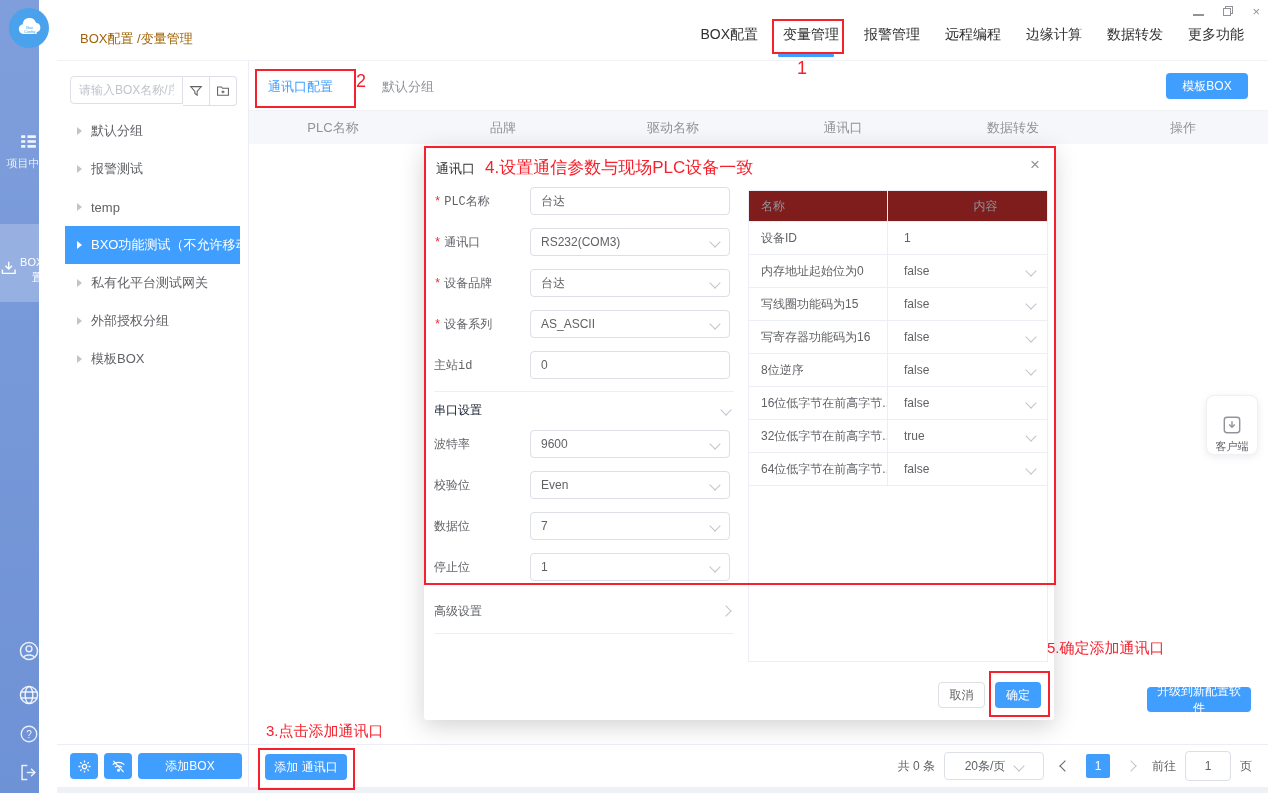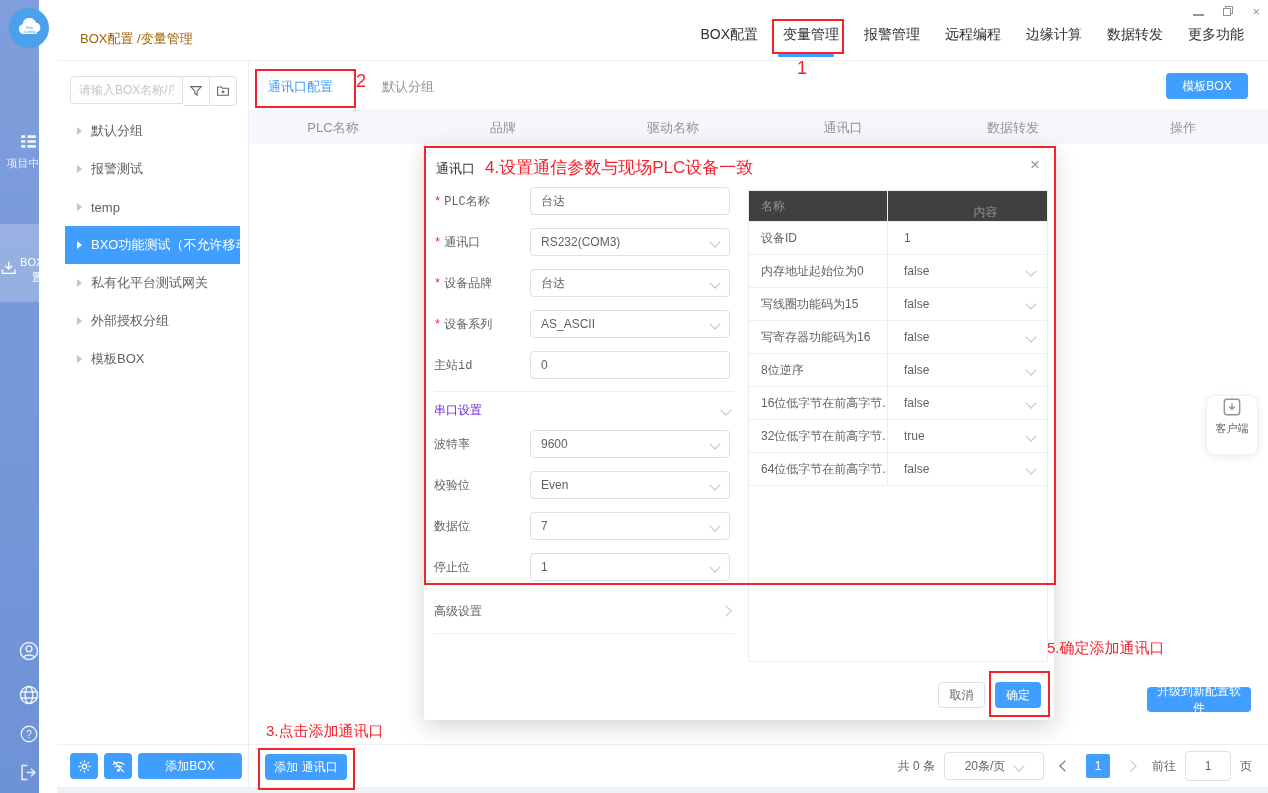--- a/index.html
+++ b/index.html
@@ -68,36 +68,36 @@
   .mtitle{font-size:13px;color:#303133;padding-top:4px;}
   .anno4{font-size:17px;color:#f5222d;font-weight:500;margin-left:10px;}
   .mclose{position:absolute;right:14px;top:10px;color:#909399;font-size:17px;cursor:pointer;line-height:1;}
   .mleft{position:absolute;left:10px;top:40px;width:300px;}
   .frow{display:flex;align-items:center;height:30px;margin-bottom:11px;}
   .flabel{width:96px;font-size:12px;color:#606266;flex:none;font-family:Liberation Mono, monospace;}
   .req{color:#f5222d;font-style:normal;margin-right:3px;}
   .fctrl{width:200px;height:28px;border:1px solid #dcdfe6;border-radius:4px;padding:0 10px;font-size:12px;color:#606266;box-sizing:border-box;line-height:26px;outline:none;font-family:inherit;background:#fff;}
   .sel{display:flex;align-items:center;justify-content:space-between;cursor:pointer;}
   .mdivider{border-top:1px solid #ebeef5;margin:10px 0 6px 0;width:300px;}
-  .secrow{display:flex;align-items:center;justify-content:space-between;height:24px;font-size:12px;color:#6d28d9;padding-right:4px;cursor:pointer;}
+  .secrow{display:flex;align-items:center;justify-content:space-between;height:24px;font-size:12px;color:#0f172a;padding-right:4px;cursor:pointer;}
   .mt7{margin-top:7px;}
   .advrow{display:flex;align-items:center;justify-content:space-between;height:24px;font-size:12px;color:#606266;margin-top:17px;padding-right:4px;cursor:pointer;}
   .mright{position:absolute;left:324px;top:44px;width:298px;height:470px;border:1px solid #ebeef5;}
-  .phead{display:flex;height:30px;background:#404040;border-bottom:1px solid #ebeef5;font-size:12px;color:#909399;align-items:flex-end;gap:36px;}
+  .phead{display:flex;height:30px;background:#7f1d1d;border-bottom:1px solid #ebeef5;font-size:12px;color:#909399;align-items:center;gap:36px;}
   .phead .c1{width:139px;padding-left:12px;border-right:1px solid #ebeef5;box-sizing:border-box;height:30px;line-height:30px;}
   .phead .c2{flex:1;text-align:center;}
   .prow{display:flex;height:32px;border-bottom:1px solid #ebeef5;font-size:12px;color:#606266;align-items:center;}
   .pname{width:139px;padding-left:12px;border-right:1px solid #ebeef5;box-sizing:border-box;height:32px;line-height:32px;white-space:nowrap;overflow:hidden;}
   .pval{flex:1;padding-left:16px;position:relative;display:flex;align-items:center;cursor:pointer;}
   .pval .chev{position:absolute;right:12px;}
   .mcancel{position:absolute;left:514px;top:536px;width:47px;height:26px;border:1px solid #dcdfe6;border-radius:4px;background:#fff;color:#606266;font-size:12px;display:flex;align-items:center;justify-content:center;cursor:pointer;}
   .mok{position:absolute;left:571px;top:536px;width:46px;height:26px;}
 
   
-  .clientfloat{position:absolute;right:10px;top:395px;width:50px;height:58px;background:#fff;border:1px solid #eef0f3;border-radius:8px;box-shadow:0 2px 8px rgba(0,0,0,.08);display:flex;flex-direction:column;align-items:center;justify-content:flex-start;gap:3px;z-index:40;cursor:pointer;}
+  .clientfloat{position:absolute;right:10px;top:395px;width:50px;height:58px;background:#fff;border:1px solid #eef0f3;border-radius:8px;box-shadow:0 2px 8px rgba(0,0,0,.08);display:flex;flex-direction:column;align-items:center;justify-content:flex-end;gap:3px;z-index:40;cursor:pointer;}
   .clientfloat span{font-size:11px;color:#606266;}
   .upgradebtn{position:absolute;left:1147px;top:687px;width:104px;height:25px;z-index:40;font-size:12px;}
   .botstrip{position:absolute;left:57px;right:0;bottom:0;height:6px;background:#eef1f6;}
 
   
   .rbox{position:absolute;border:2px solid #f5222d;z-index:99;pointer-events:none;}
   .rtext{position:absolute;color:#f5222d;font-weight:500;z-index:99;white-space:nowrap;}
   .tabline{position:absolute;left:778px;top:54px;width:56px;height:3px;background:#409eff;border-radius:1px;z-index:25;}
 </style>
 </head>

